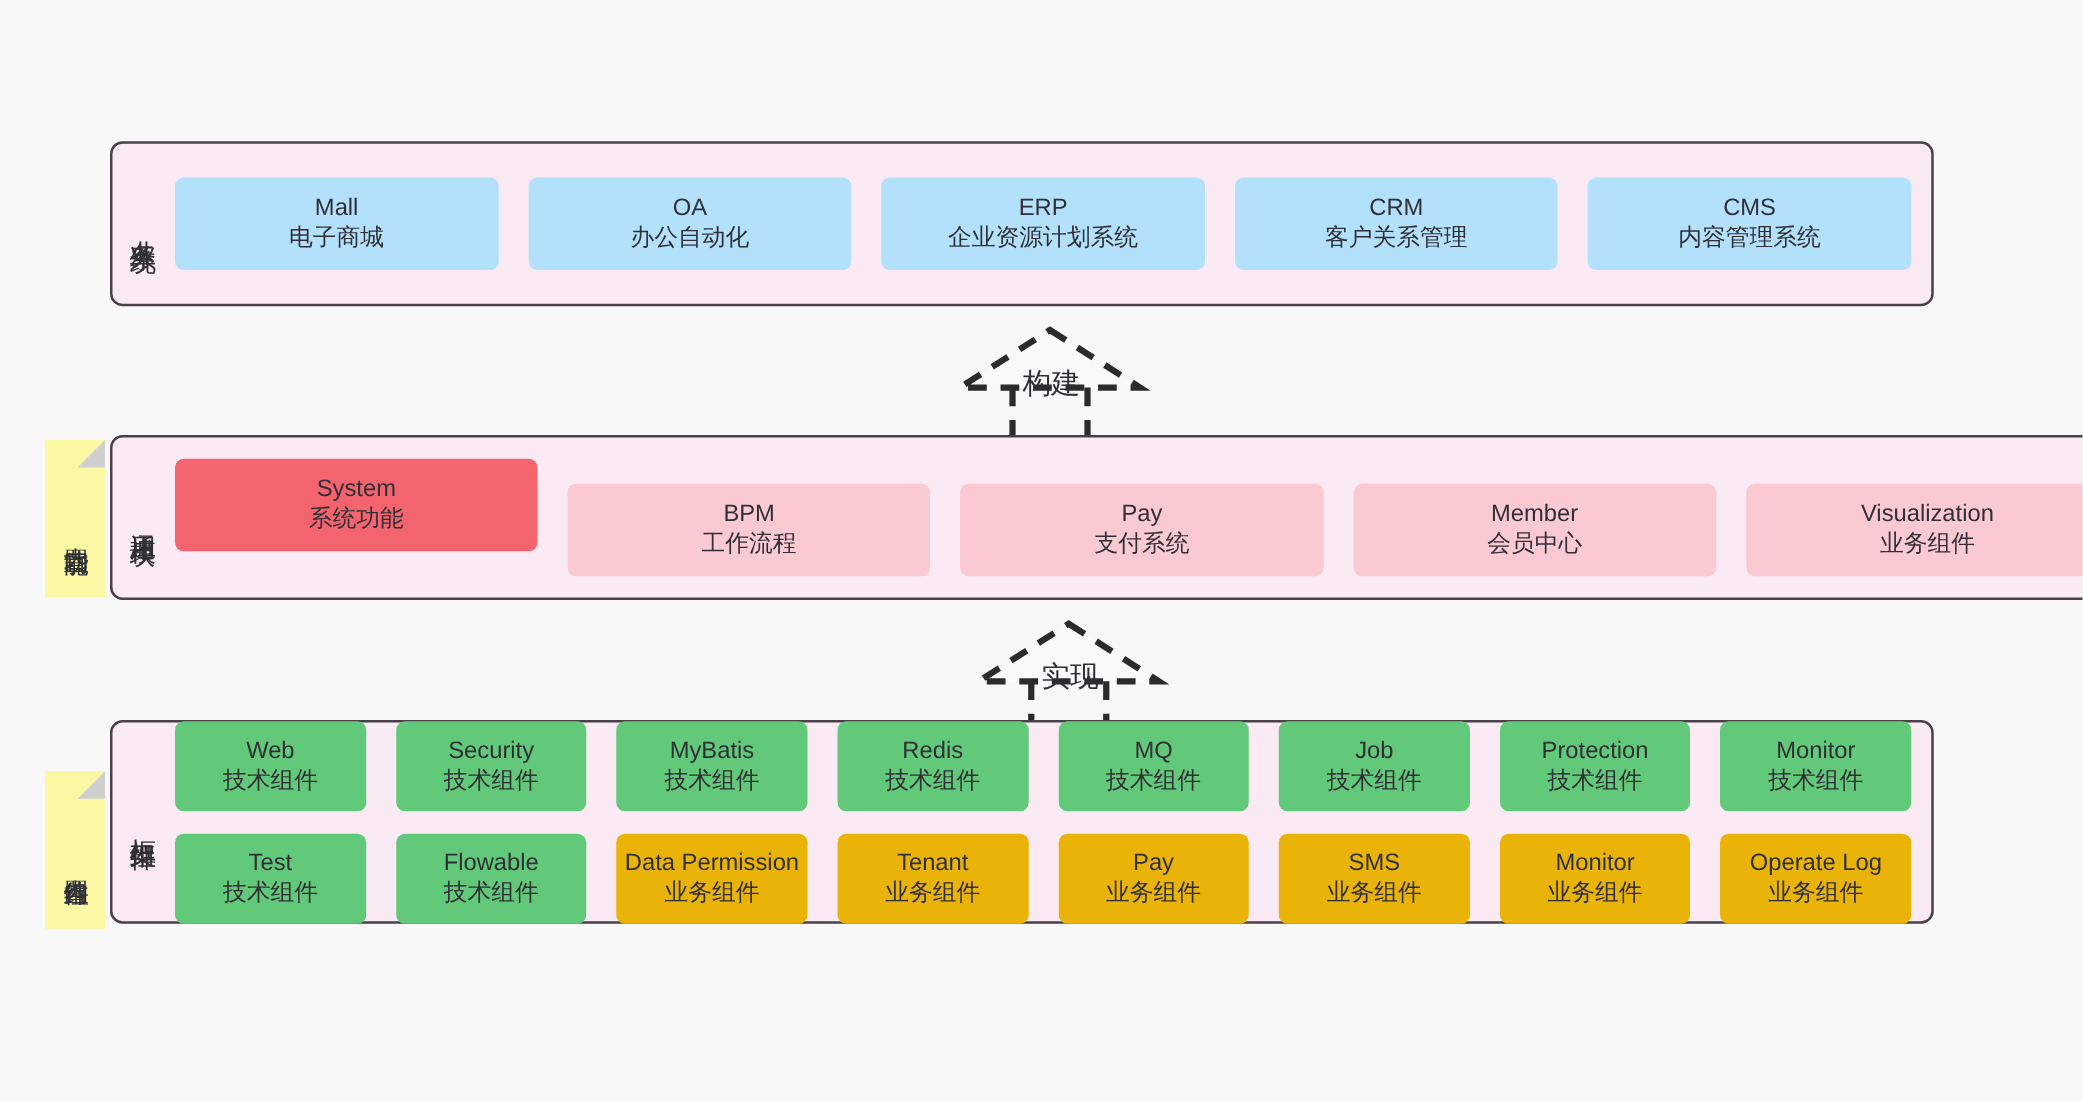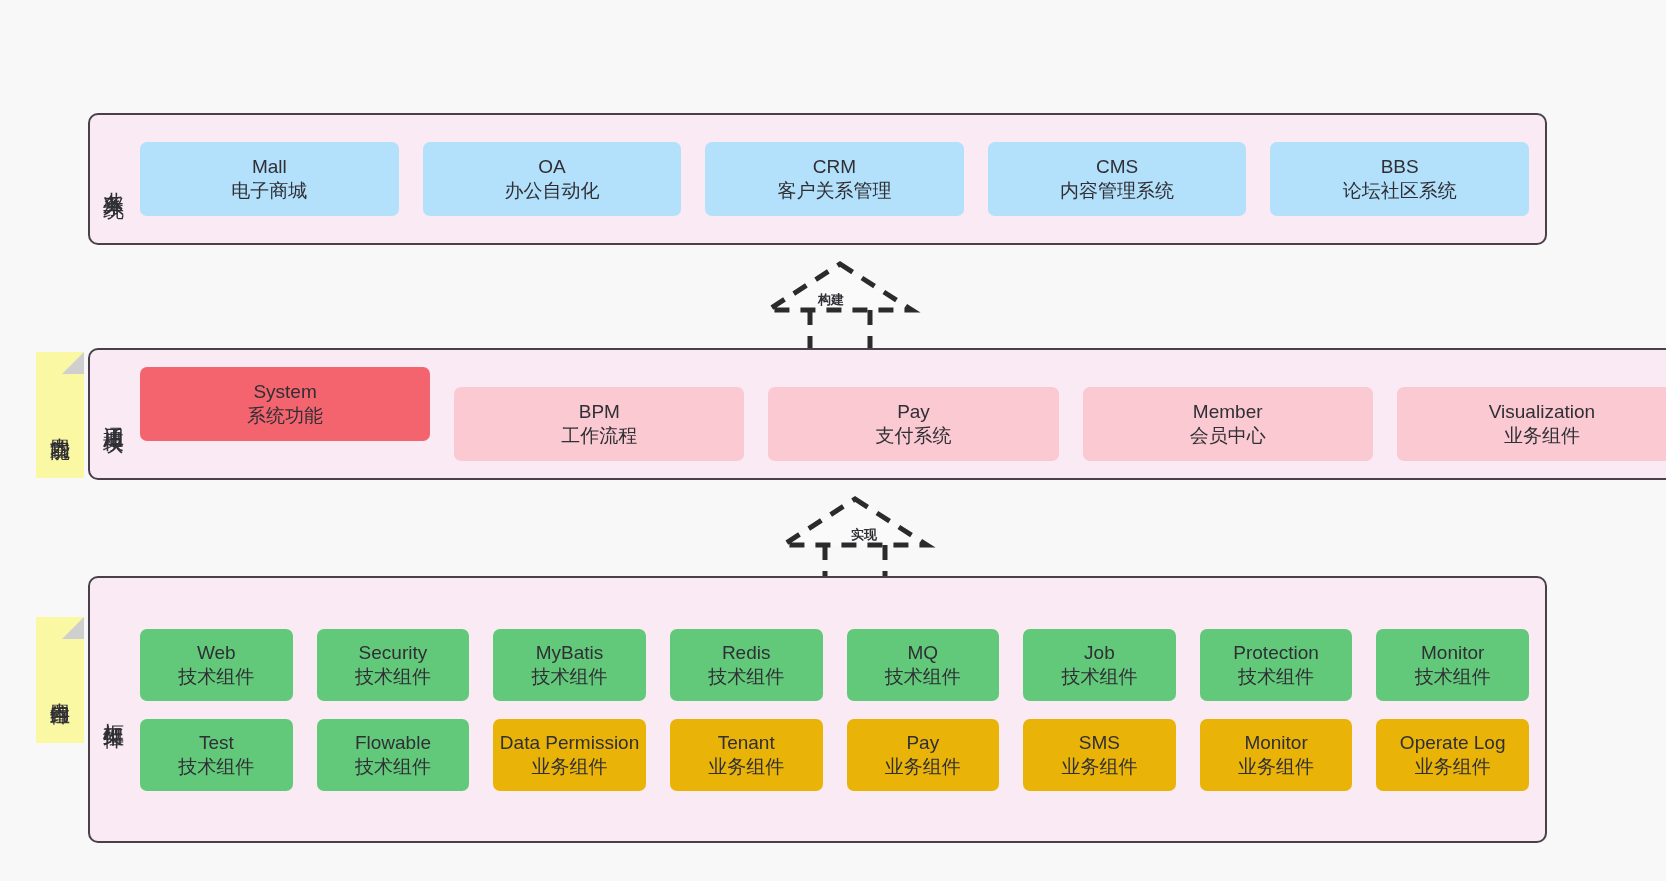--- a/index.html
+++ b/index.html
@@ -86,21 +86,21 @@
 
   .node.blue       { background: #b3e0fb; }
   .node.red        { background: #f4646e; }
   .node.pink       { background: #fbc9d2; margin-top: 20px; }
   .node.green      { background: #63c97a; }
   .node.lightgreen { background: #eab308; }
 
   
   #layer-business { left: 88px;  top: 113px; width: 1459px; height: 132px; }
   #layer-common   { left: 88px;  top: 348px; width: 1617px; height: 132px; }
-  #layer-frame    { left: 88px;  top: 576px; width: 1459px; height: 267px; }
+  #layer-frame    { left: 88px;  top: 576px; width: 1459px; height: 163px; }
 
   #layer-business .node,
   #layer-common   .node { height: 74px; }
   #layer-frame    .node { height: 72px; }
 
   
   .note {
     position: absolute;
     background: #fbf8a3;
     width: 48px;
@@ -134,60 +134,59 @@
 
   
   .uml-arrow {
     position: absolute;
     width: 160px;
     height: 100px;
   }
   .uml-arrow svg { display: block; overflow: visible; }
   .uml-label {
     position: absolute;
-    font-size: 13px;
+    font-size: 23px;
     color: #2f2f35;
     background: transparent;
     white-space: nowrap;
     user-select: none;
-    font-weight: bold;
   }
   #arrow-build { left: 760px; top: 258px; }
   #arrow-build .uml-label { left: 58px; top: 33px; }
   #arrow-realize { left: 775px; top: 493px; }
-  #arrow-realize .uml-label { left: 76px; top: 33px; text-align: right; }
+  #arrow-realize .uml-label { left: 58px; top: 33px; text-align: right; }
 </style>
 </head>
 <body>
 
 <div class="canvas">
 
   <div class="layer" id="layer-business">
     <div class="layer-title">业务系统</div>
     <div class="layer-body">
       <div class="row">
         <div class="node blue">
           <span class="n-en">Mall</span>
           <span class="n-cn">电子商城</span>
         </div>
         <div class="node blue">
           <span class="n-en">OA</span>
           <span class="n-cn">办公自动化</span>
         </div>
         <div class="node blue">
+          <span class="n-en">ERP</span>
+          <span class="n-cn">企业资源计划系统</span>
+        </div>
+        <div class="node blue">
           <span class="n-en">CRM</span>
           <span class="n-cn">客户关系管理</span>
         </div>
         <div class="node blue">
           <span class="n-en">CMS</span>
           <span class="n-cn">内容管理系统</span>
-        </div>
-        <div class="node blue">
-          <span class="n-en">BBS</span>
-          <span class="n-cn">论坛社区系统</span>
         </div>
       </div>
     </div>
   </div>
 
   <div class="uml-arrow" id="arrow-build">
     <svg width="160" height="100" viewBox="0 0 160 100">
       <polygon points="80,6 152,52 8,52" fill="#fafafa" stroke="#2b2b2b" stroke-width="5" stroke-dasharray="15 11" stroke-linecap="butt"></polygon>
       <path d="M50,52 L50,96 M110,52 L110,96 M50,96 L110,96" fill="none" stroke="#2b2b2b" stroke-width="5" stroke-dasharray="15 11"></path>
     </svg>

